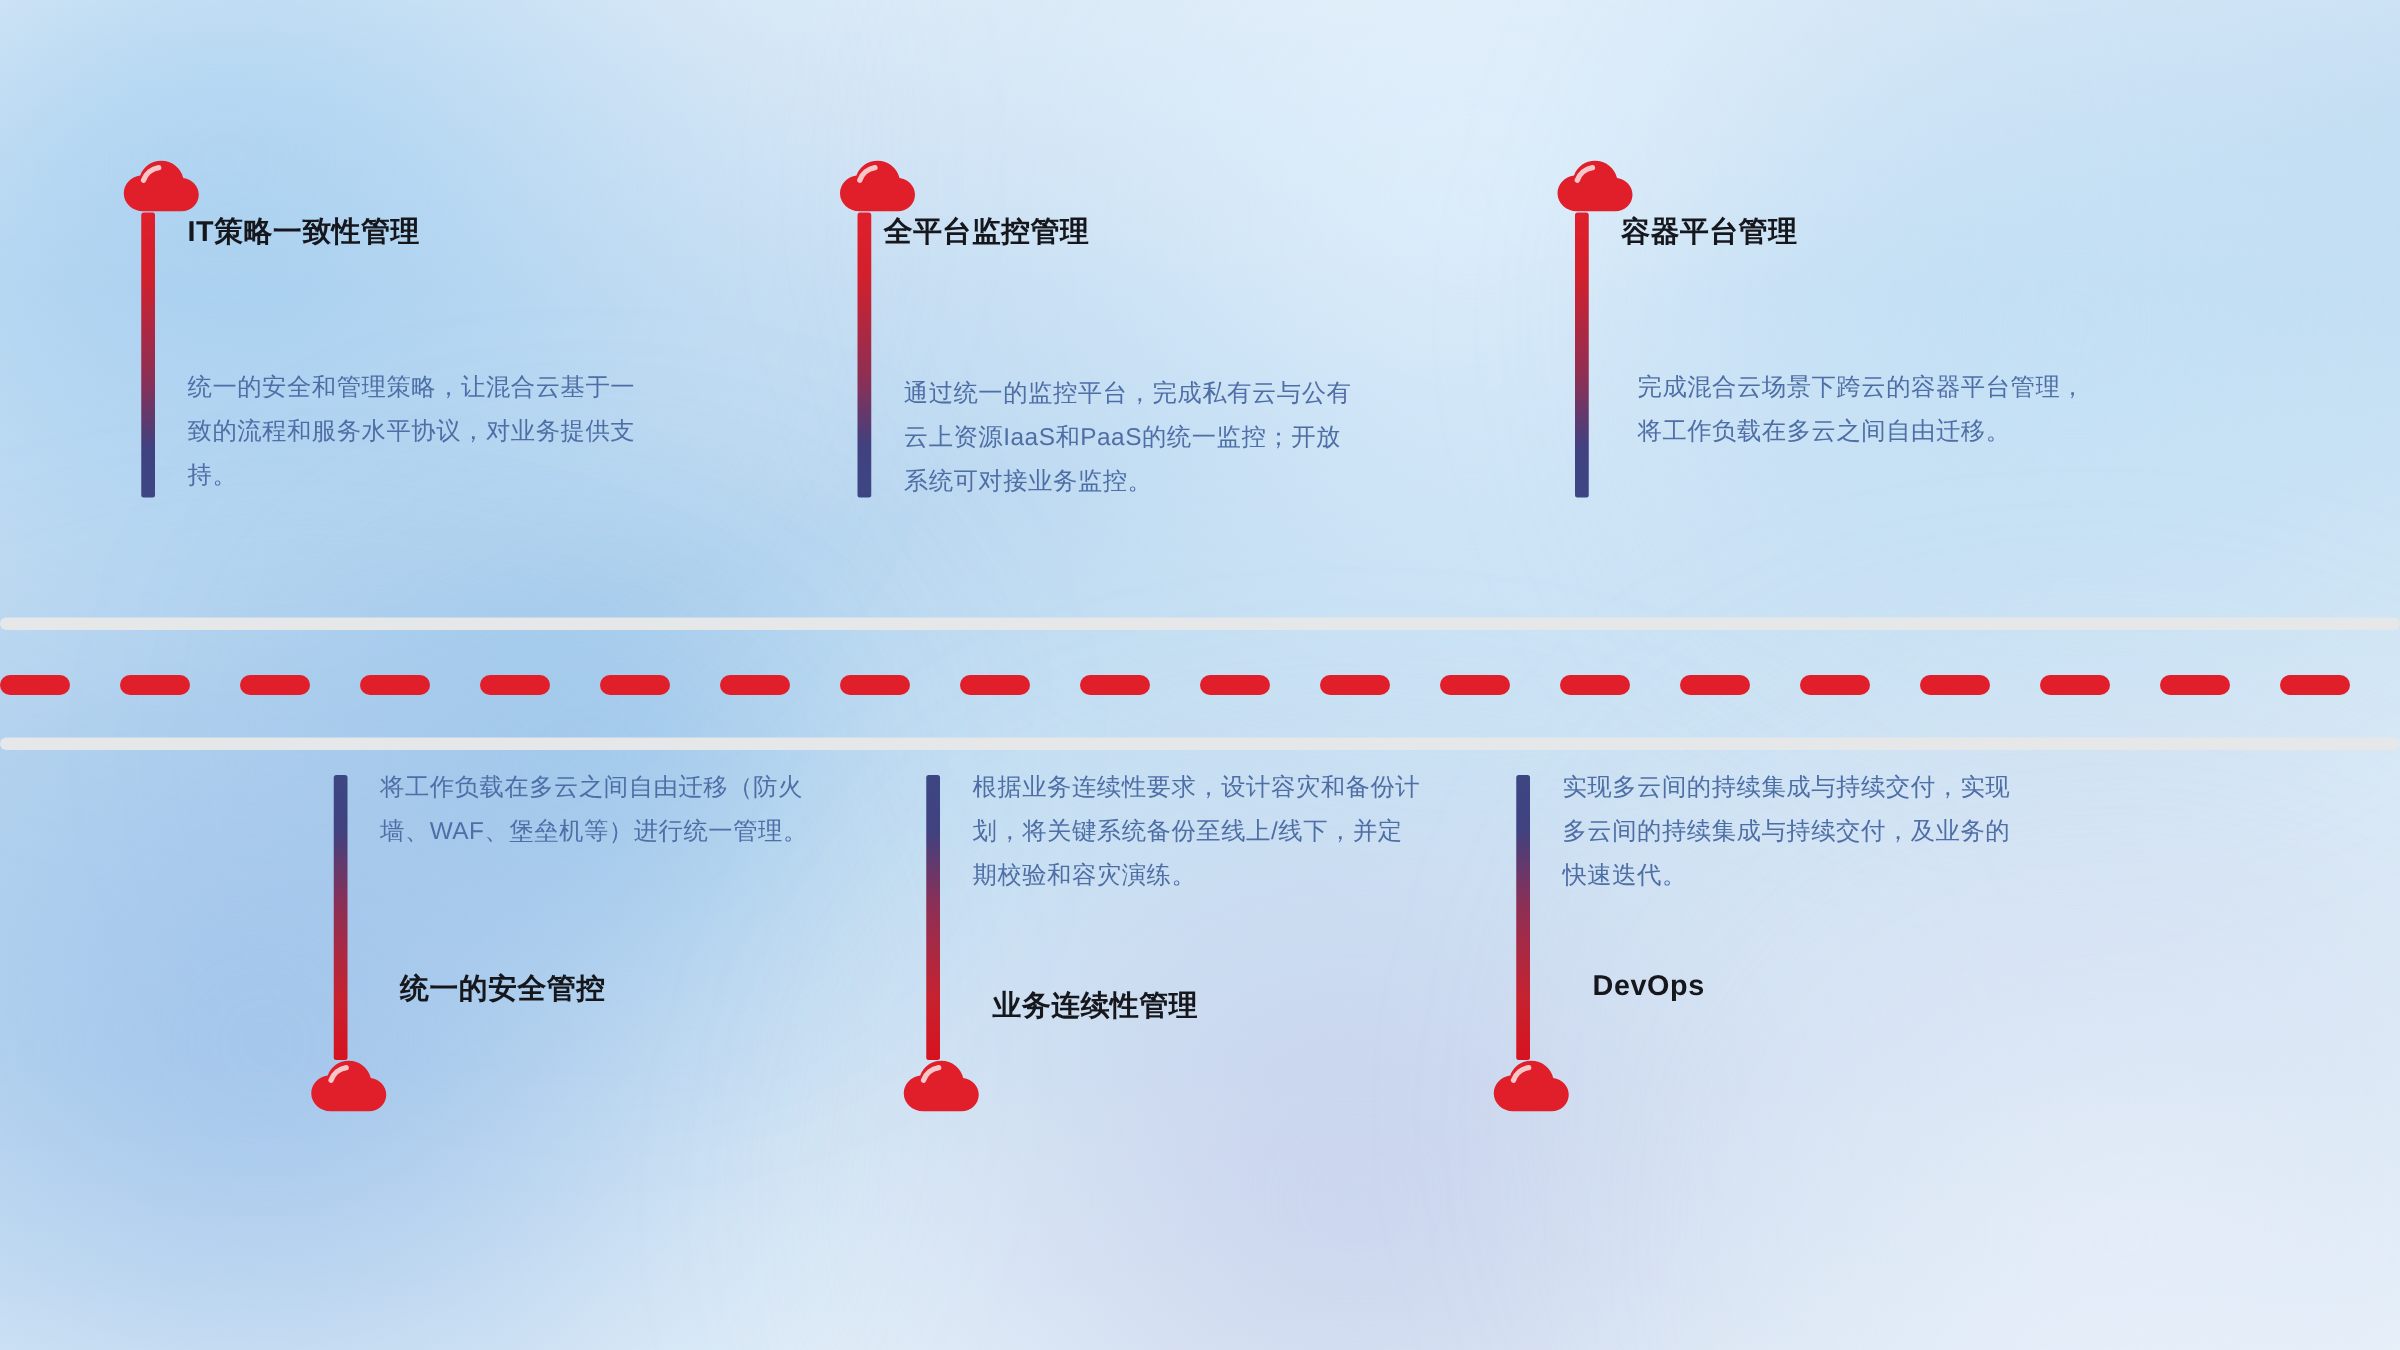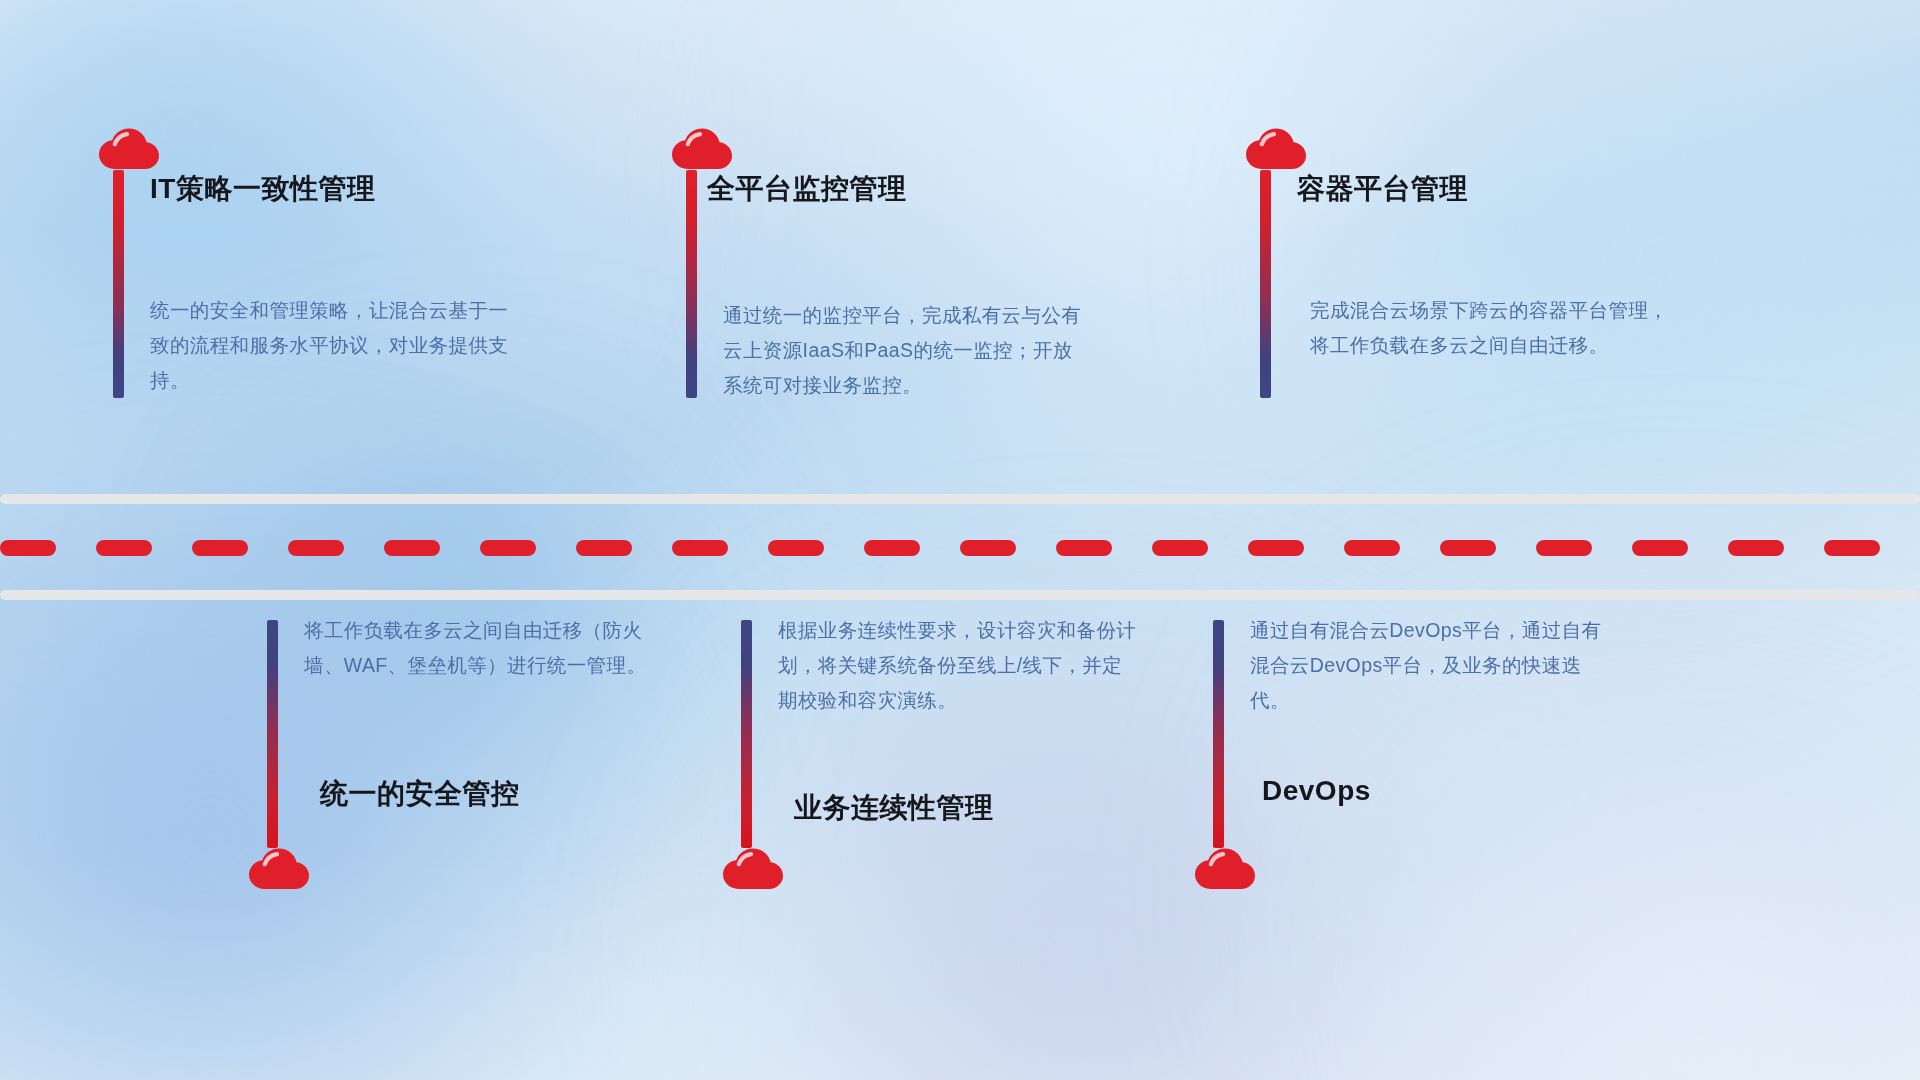--- a/index.html
+++ b/index.html
@@ -56,21 +56,21 @@
 
   .cloud { position:relative; width:62px; height:42px; }
   .cloud svg { display:block; }
 
   .bar { width:11px; border-radius:2px; }
   .bar-down { background:linear-gradient(to bottom,#e01f2b 0%, #d2202c 22%, #8d2f55 58%, #41417f 82%, #3d4684 100%); }
   .bar-up   { background:linear-gradient(to bottom,#3d4684 0%, #41417f 20%, #8d2f55 46%, #c6222f 78%, #d8121f 100%); }
 
   .title {
     position:absolute;
-    font-size:28px; font-weight:700; color:#15171c;
+    font-size:23px; font-weight:700; color:#15171c;
     letter-spacing:.5px; white-space:nowrap;
   }
   .desc {
     position:absolute;
     font-size:19.5px; line-height:35px; color:#4e6ea6;
     letter-spacing:.4px;
   }
 </style>
 </head>
 <body>
@@ -188,15 +188,15 @@
 <div class="col bot-col" id="bot-2" style="left:1198px;">
   <div class="stem-wrap">
     <div class="bar bar-up" style="margin-left:15px;height:228px;"></div>
     <div class="cloud" style="margin-left:-4px;">
       <svg width="62" height="42" viewBox="0 0 62 42" xmlns="http://www.w3.org/2000/svg">
         <path d="M16.5 41C7.9 41 1 34.6 1 26.6c0-7.3 5.7-13.4 13.2-14.3C16.6 5.3 23.3 0.5 31 0.5c8.6 0 15.9 5.9 17.6 13.8C56 15.4 61 21 61 27.8 61 35.1 54.8 41 47.2 41z" fill="#e01f2b"></path>
         <path d="M16.8 16.2c1.9-5.3 6.6-9.2 12.2-10.1" fill="none" stroke="#ffffff" stroke-opacity="0.75" stroke-width="4.2" stroke-linecap="round"></path>
       </svg>
     </div>
   </div>
-  <div class="desc" style="left:52px; top:-7px; width:360px;">通过自有混合云DevOps平台，通过自有混合云DevOps平台，及业务的快速迭代。</div>
-  <div class="title" style="left:64px; top:155px;">DevOps</div>
+  <div class="desc" style="left:52px; top:-7px; width:360px;">实现多云间的持续集成与持续交付，实现多云间的持续集成与持续交付，及业务的快速迭代。</div>
+  <div class="title" style="left:76px; top:155px;">DevOps</div>
 </div>
 
 </body></html>

